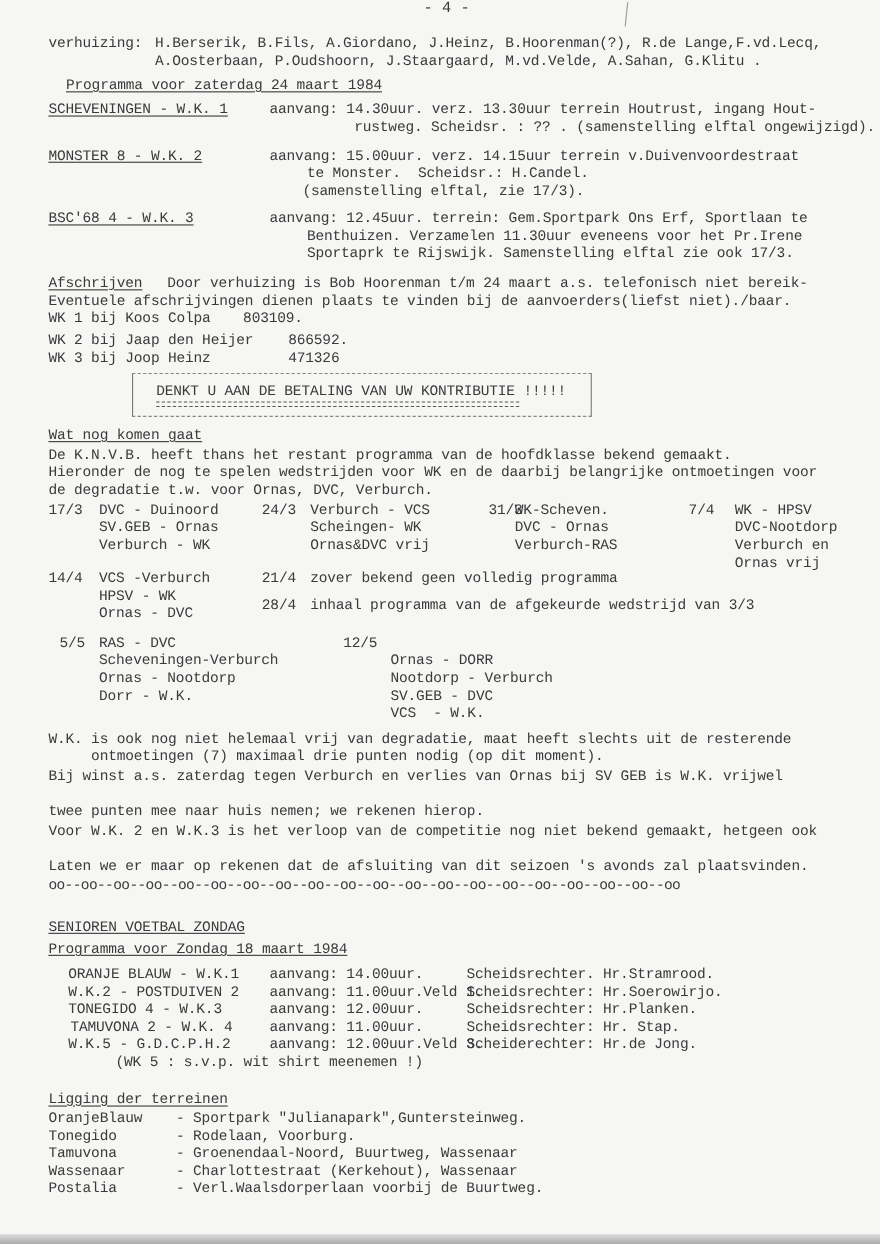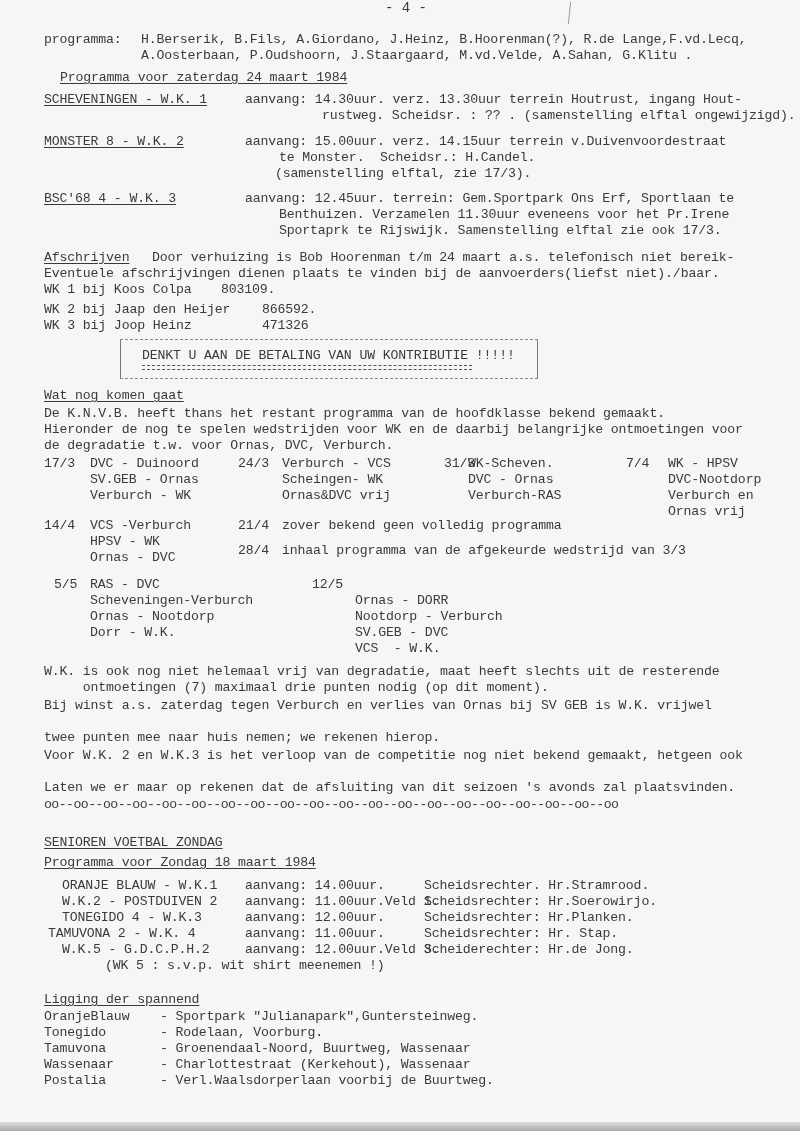--- a/index.html
+++ b/index.html
@@ -15,21 +15,21 @@
   .bottomedge { position:absolute; left:0; top:1122px; width:800px; height:9px; background:linear-gradient(#ddd,#aaa); }
   .mark { position:absolute; left:569px; top:2px; width:1px; height:22px; background:#999; transform:rotate(6deg); }
 </style>
 </head>
 <body>
 
 <div class="page">
   <div class="pnum">- 4 -</div>
   <div class="mark"></div>
 
-  <div class="ln" style="left:44px;top:32px">programma:</div>
+  <div class="ln" style="left:44px;top:32px">verhuizing:</div>
   <div class="ln" style="left:141px;top:32px">H.Berserik, B.Fils, A.Giordano, J.Heinz, B.Hoorenman(?), R.de Lange,F.vd.Lecq,</div>
   <div class="ln" style="left:141px;top:48px">A.Oosterbaan, P.Oudshoorn, J.Staargaard, M.vd.Velde, A.Sahan, G.Klitu .</div>
 
   <div class="ln u" style="left:60px;top:70px">Programma voor zaterdag 24 maart 1984</div>
   <div class="ln u" style="left:44px;top:92px">SCHEVENINGEN - W.K. 1</div>
   <div class="ln" style="left:245px;top:92px">aanvang: 14.30uur. verz. 13.30uur terrein Houtrust, ingang Hout-</div>
   <div class="ln" style="left:322px;top:108px">rustweg. Scheidsr. : ?? . (samenstelling elftal ongewijzigd).</div>
 
   <div class="ln u" style="left:44px;top:134px">MONSTER 8 - W.K. 2</div>
   <div class="ln" style="left:245px;top:134px">aanvang: 15.00uur. verz. 14.15uur terrein v.Duivenvoordestraat</div>
@@ -120,31 +120,31 @@
   <div class="ln" style="left:424px;top:878px">Scheidsrechter. Hr.Stramrood.</div>
 
   <div class="ln" style="left:62px;top:894px">W.K.2 - POSTDUIVEN 2</div>
   <div class="ln" style="left:245px;top:894px">aanvang: 11.00uur.Veld 1.</div>
   <div class="ln" style="left:424px;top:894px">Scheidsrechter: Hr.Soerowirjo.</div>
 
   <div class="ln" style="left:62px;top:910px">TONEGIDO 4 - W.K.3</div>
   <div class="ln" style="left:245px;top:910px">aanvang: 12.00uur.</div>
   <div class="ln" style="left:424px;top:910px">Scheidsrechter: Hr.Planken.</div>
 
-  <div class="ln" style="left:48px;top:926px">TAMUVONA 2 - W.K. 4</div>
+  <div class="ln" style="left:64px;top:926px">TAMUVONA 2 - W.K. 4</div>
   <div class="ln" style="left:245px;top:926px">aanvang: 11.00uur.</div>
   <div class="ln" style="left:424px;top:926px">Scheidsrechter: Hr. Stap.</div>
 
   <div class="ln" style="left:62px;top:942px">W.K.5 - G.D.C.P.H.2</div>
   <div class="ln" style="left:245px;top:942px">aanvang: 12.00uur.Veld 3.</div>
   <div class="ln" style="left:424px;top:942px">Scheiderechter: Hr.de Jong.</div>
 
   <div class="ln" style="left:105px;top:958px">(WK 5 : s.v.p. wit shirt meenemen !)</div>
 
-  <div class="ln u" style="left:44px;top:992px">Ligging der spannend</div>
+  <div class="ln u" style="left:44px;top:992px">Ligging der terreinen</div>
   <div class="ln" style="left:44px;top:1009px">OranjeBlauw</div>
   <div class="ln" style="left:160px;top:1009px">- Sportpark "Julianapark",Guntersteinweg.</div>
   <div class="ln" style="left:44px;top:1025px">Tonegido</div>
   <div class="ln" style="left:160px;top:1025px">- Rodelaan, Voorburg.</div>
   <div class="ln" style="left:44px;top:1041px">Tamuvona</div>
   <div class="ln" style="left:160px;top:1041px">- Groenendaal-Noord, Buurtweg, Wassenaar</div>
   <div class="ln" style="left:44px;top:1057px">Wassenaar</div>
   <div class="ln" style="left:160px;top:1057px">- Charlottestraat (Kerkehout), Wassenaar</div>
   <div class="ln" style="left:44px;top:1073px">Postalia</div>
   <div class="ln" style="left:160px;top:1073px">- Verl.Waalsdorperlaan voorbij de Buurtweg.</div>

